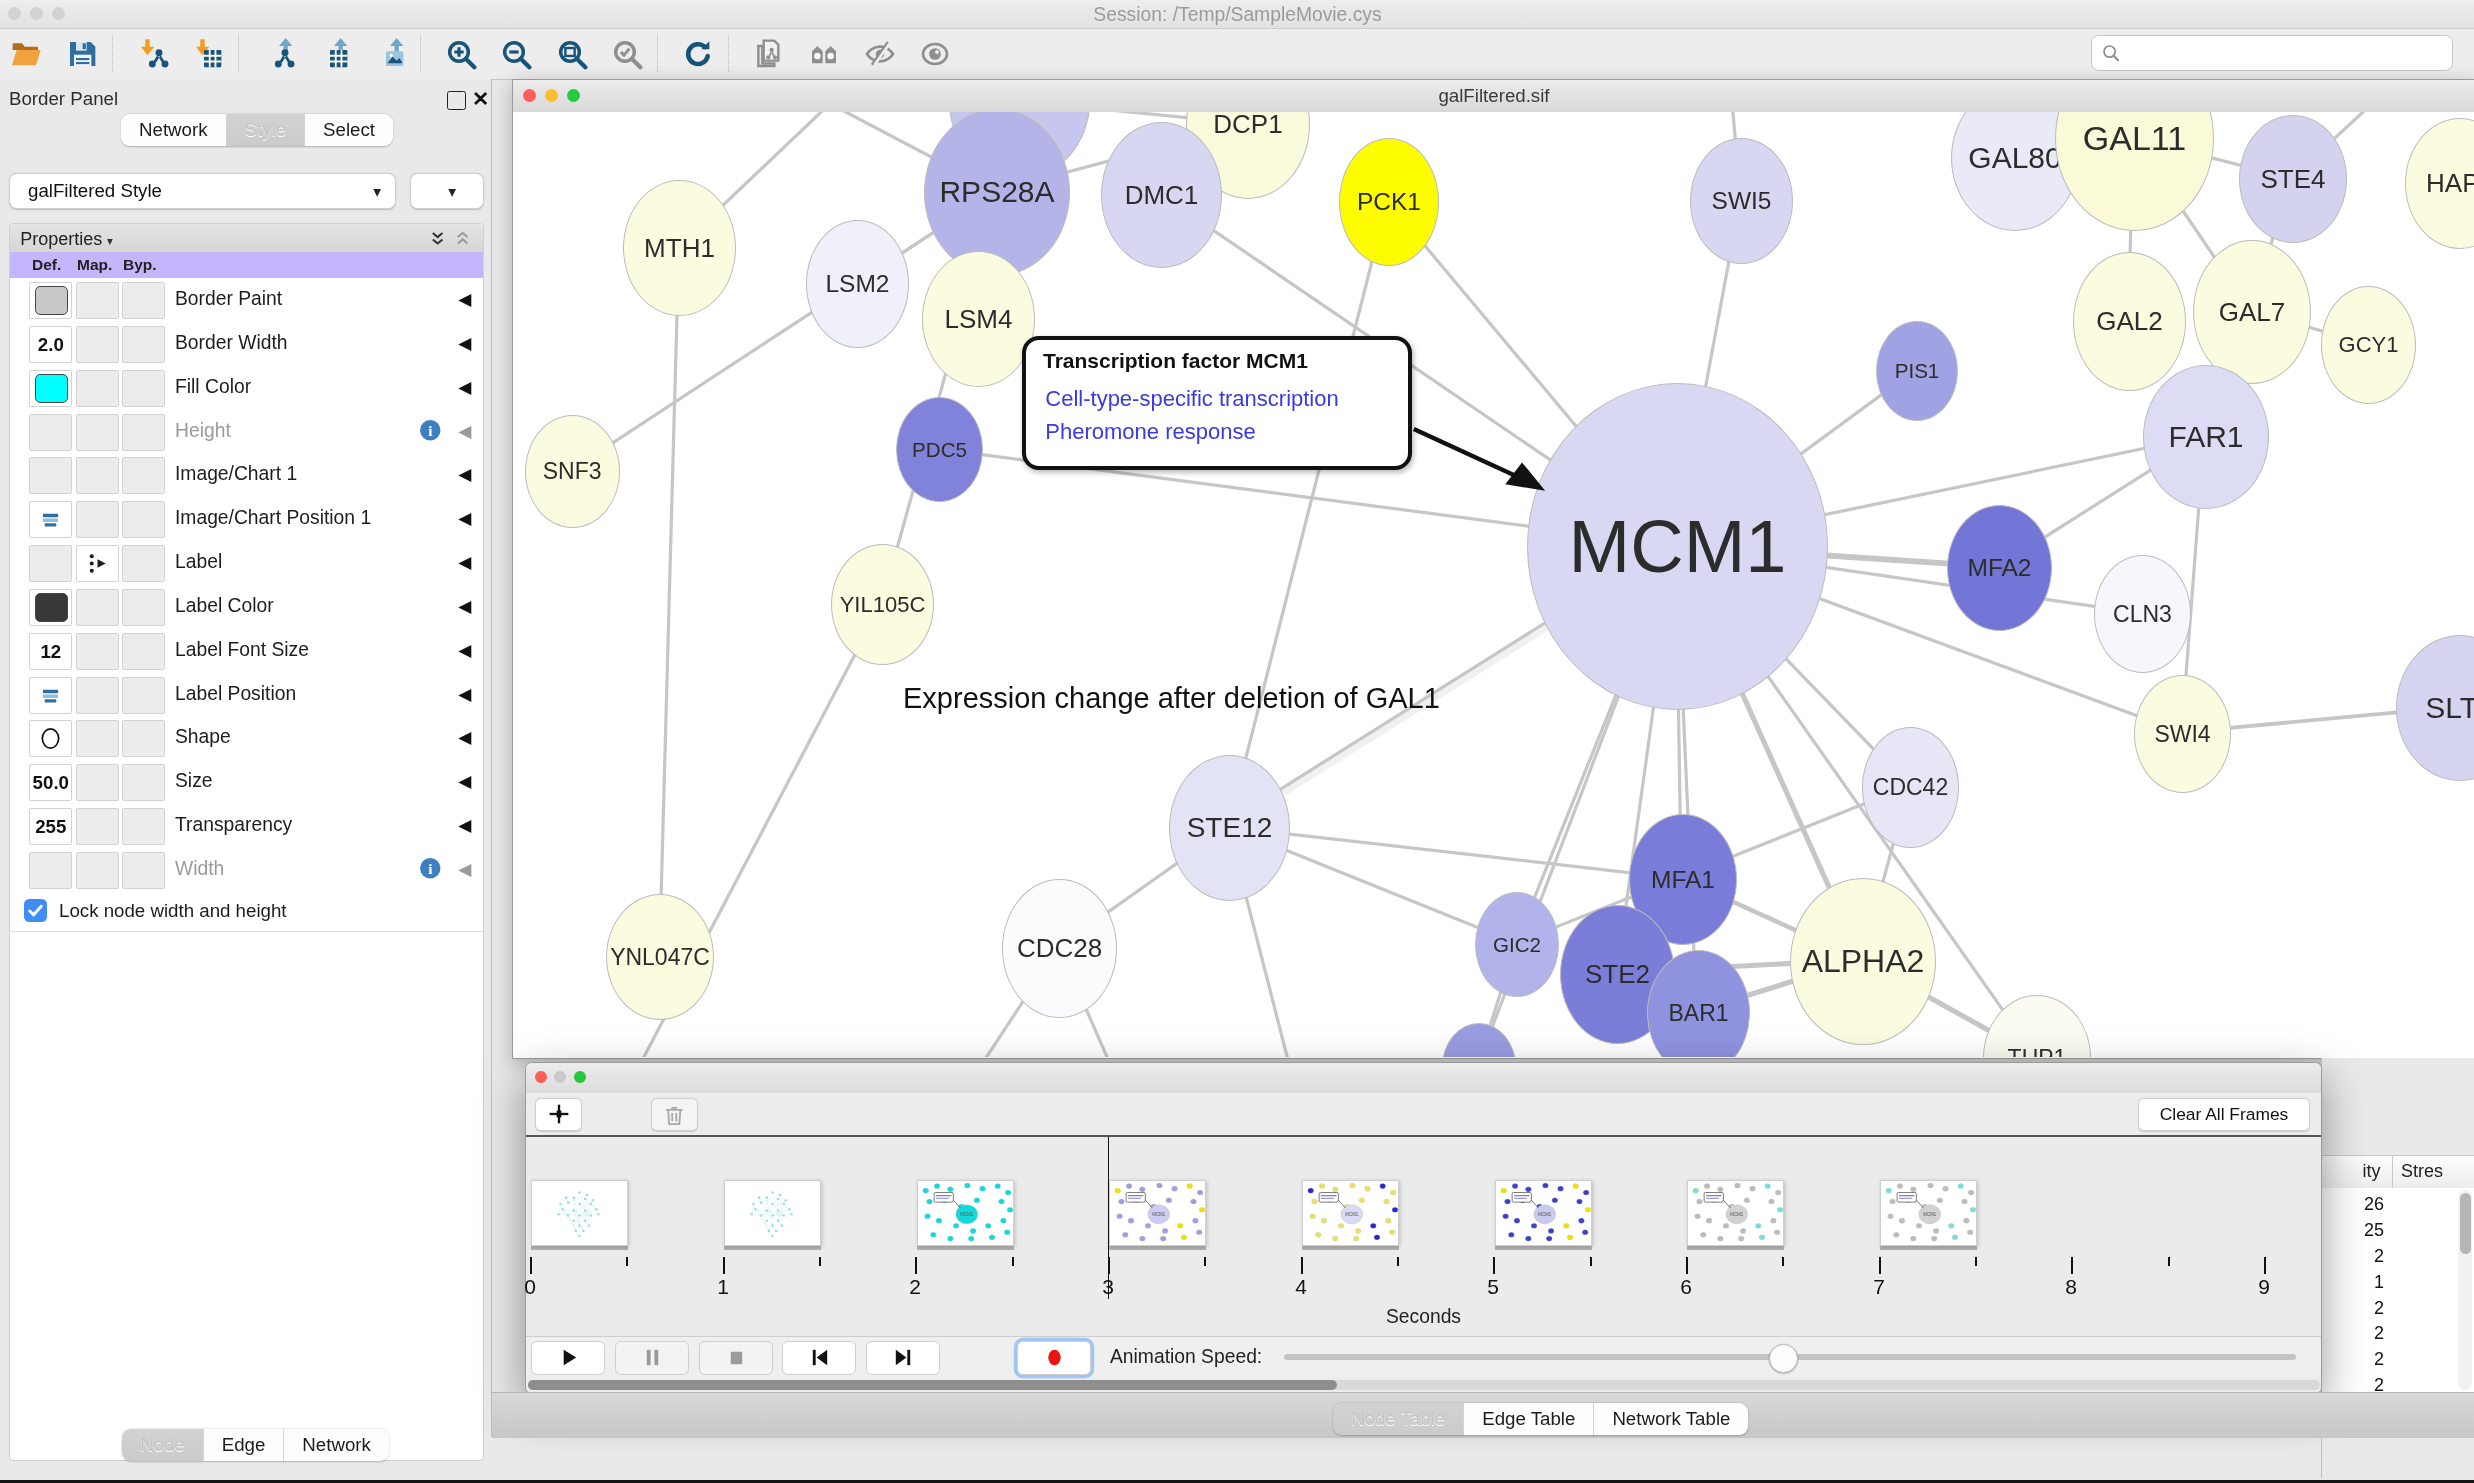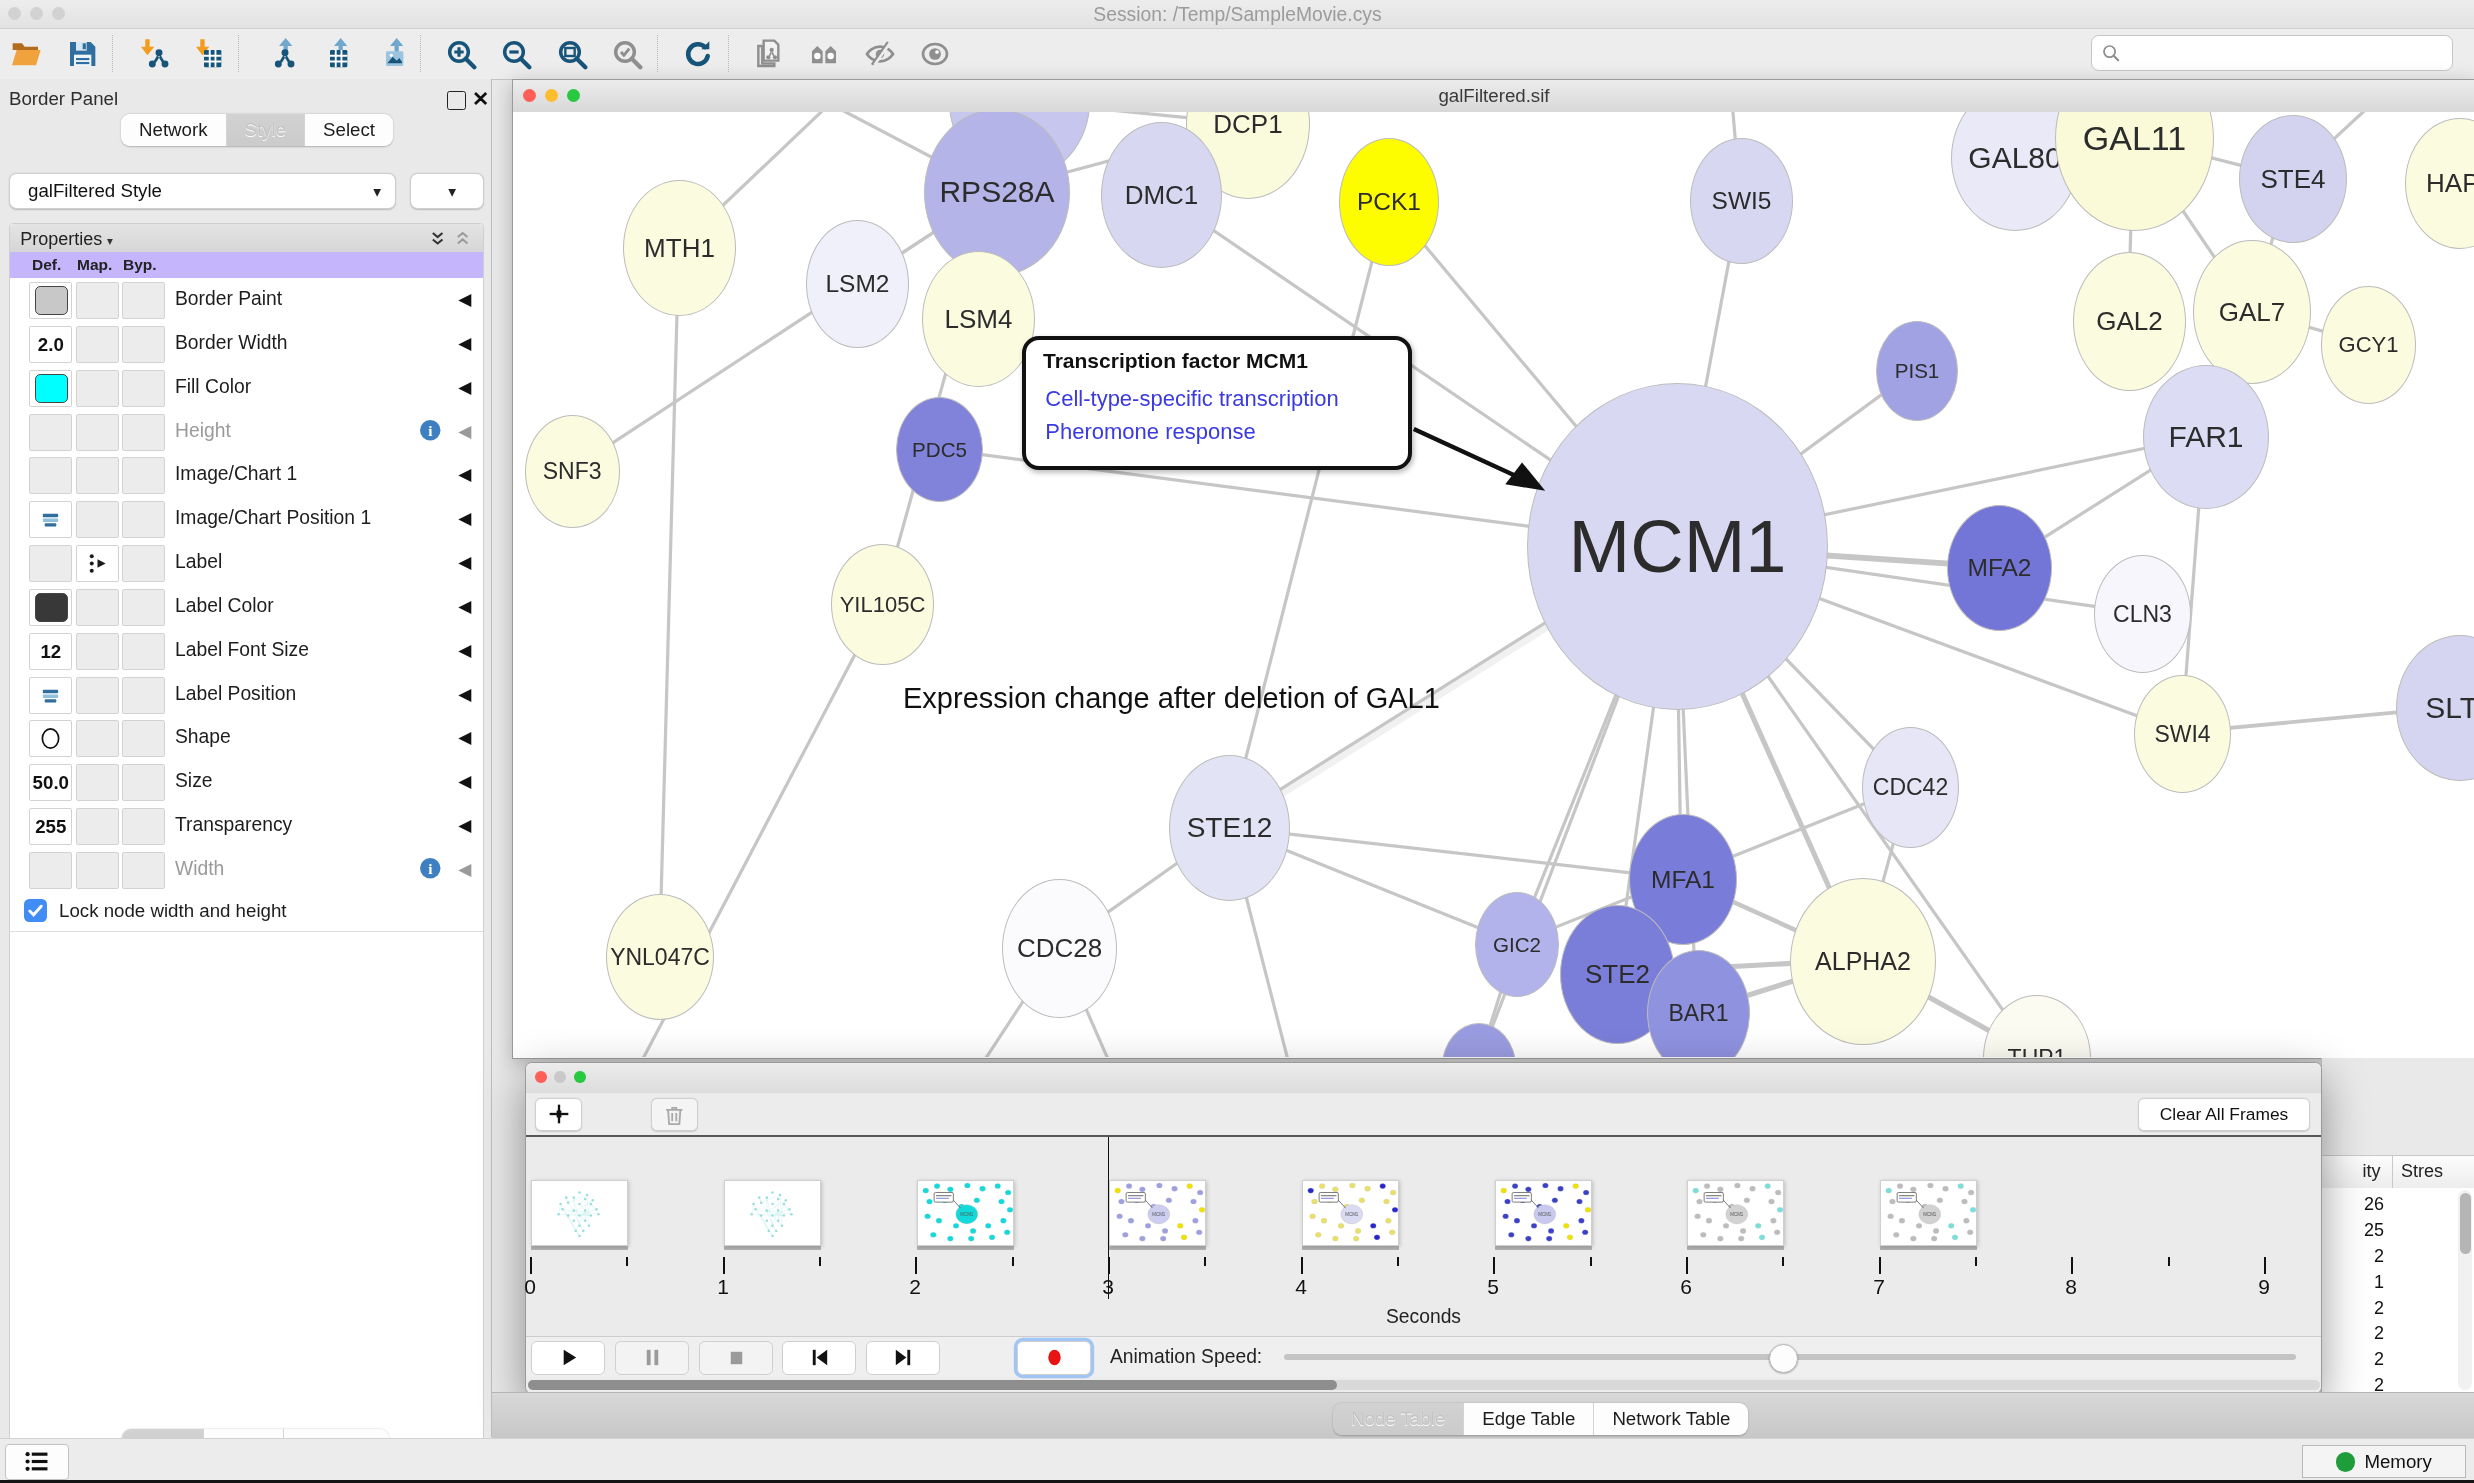--- a/index.html
+++ b/index.html
@@ -616,21 +616,21 @@
           <div class="gnode" style="left: 1116px; top: 702px; width: 106px; height: 129px; background: rgb(121, 124, 216);">
             <span style="font-size: 24.5px;">MFA1</span>
           </div>
           <div class="gnode" style="left: 1047px; top: 793px; width: 113px; height: 137px; background: rgb(123, 126, 216);">
             <span style="font-size: 26px;">STE2</span>
           </div>
           <div class="gnode" style="left: 1134px; top: 838px; width: 101px; height: 124px; background: rgb(143, 146, 223);">
             <span style="font-size: 23px;">BAR1</span>
           </div>
           <div class="gnode" style="left: 1277px; top: 766px; width: 144px; height: 165px; background: rgb(251, 251, 223);">
-            <span style="font-size: 25px;">ALPHA2</span>
+            <span style="font-size: 32px;">ALPHA2</span>
           </div>
           <div class="gnode" style="left: 1470px; top: 883px; width: 106px; height: 124px; background: rgb(251, 251, 242);">
             <span style="font-size: 23px;">TUP1</span>
           </div>
           <div class="gnode" style="left: 929px; top: 911px; width: 72px; height: 85px; background: rgb(154, 156, 225);">
             <span style="font-size: 19.3px;"></span>
           </div>
         </div>
       <div class="net-text" style="left:390px;top:570px;">Expression change after deletion of GAL1</div>
       <div class="annbox" style="left:509px;top:224px;width:382px;height:126px;">
@@ -1069,33 +1069,15 @@
   </div>
 
   <div class="tabsbar">
     <div class="seg" style="left:841px;top:9.7px;" id="bottom-tabs">
         <div class="sg off">Node Table</div>
         <div class="sg">Edge Table</div>
         <div class="sg">Network Table</div>
       </div>
   </div>
 
-  <div class="statusbar">
-    <div class="listbtn">
-      <svg viewBox="0 0 24 22">
-          <g fill="#111">
-            <circle cx="3" cy="4" r="2"></circle>
-            <rect x="7" y="2.5" width="15" height="3"></rect>
-            <circle cx="3" cy="11" r="2"></circle>
-            <rect x="7" y="9.5" width="15" height="3"></rect>
-            <circle cx="3" cy="18" r="2"></circle>
-            <rect x="7" y="16.5" width="15" height="3"></rect>
-          </g>
-        </svg>
-    </div>
-    <div class="membtn">
-      <span class="dot"></span>
-      <span class="t">Memory</span>
-    </div>
-  </div>
   <div class="screenedge"></div>
 </div>
 
 
 </body></html>

